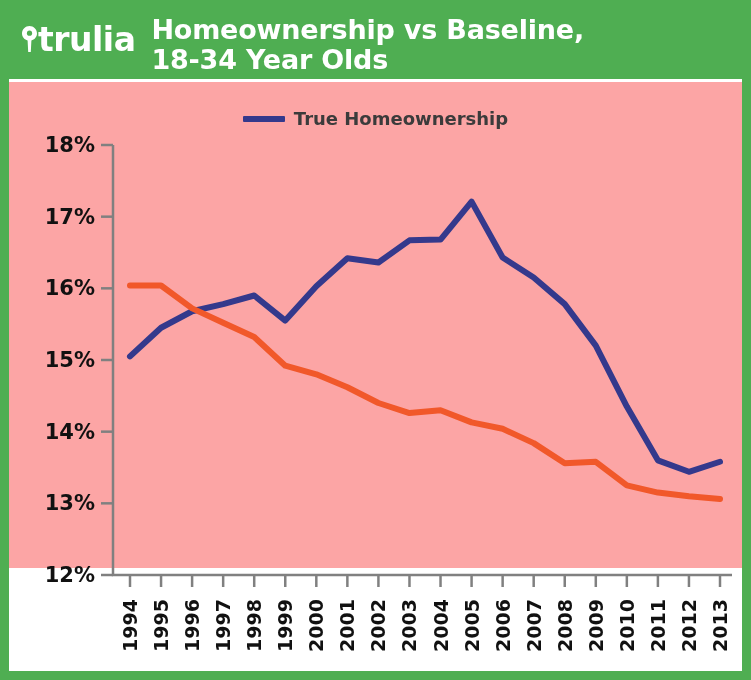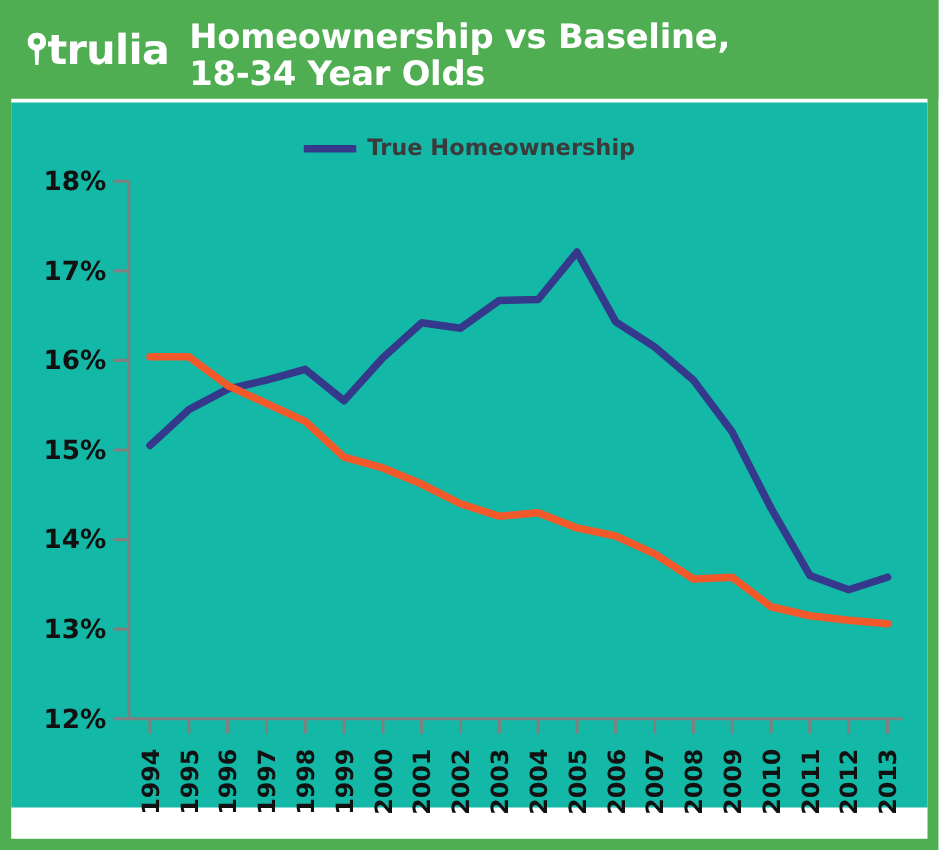--- a/index.html
+++ b/index.html
@@ -73,22 +73,22 @@
     font-family: "DejaVu Sans", sans-serif;
     max-width: 470px;
     margin-top: 11px;
   }
   
   .card {
     position: absolute;
     left: 9px;
     top: 82px;
     width: 733px;
-    height: 564px;
-    background: #14b8a6;
+    height: 486px;
+    background: #fca5a5;
     box-sizing: border-box;
   }
   
   .legend {
     position: absolute;
     left: 0;
     top: 26px;
     width: 733px;
     display: flex;
     justify-content: center;
@@ -109,21 +109,21 @@
   .legend-label {
     font-size: 18px;
     font-weight: bold;
     color: #3b3b3b;
     font-family: "DejaVu Sans", sans-serif;
     white-space: nowrap;
   }
   
   .plot-wrap {
     position: absolute;
-    left: 0;
+    left: 10px;
     top: 0;
     width: 733px;
     height: 589px;
   }
   .plot-svg {
     position: absolute;
     left: 0;
     top: 0;
   }
   .ytick-label {

